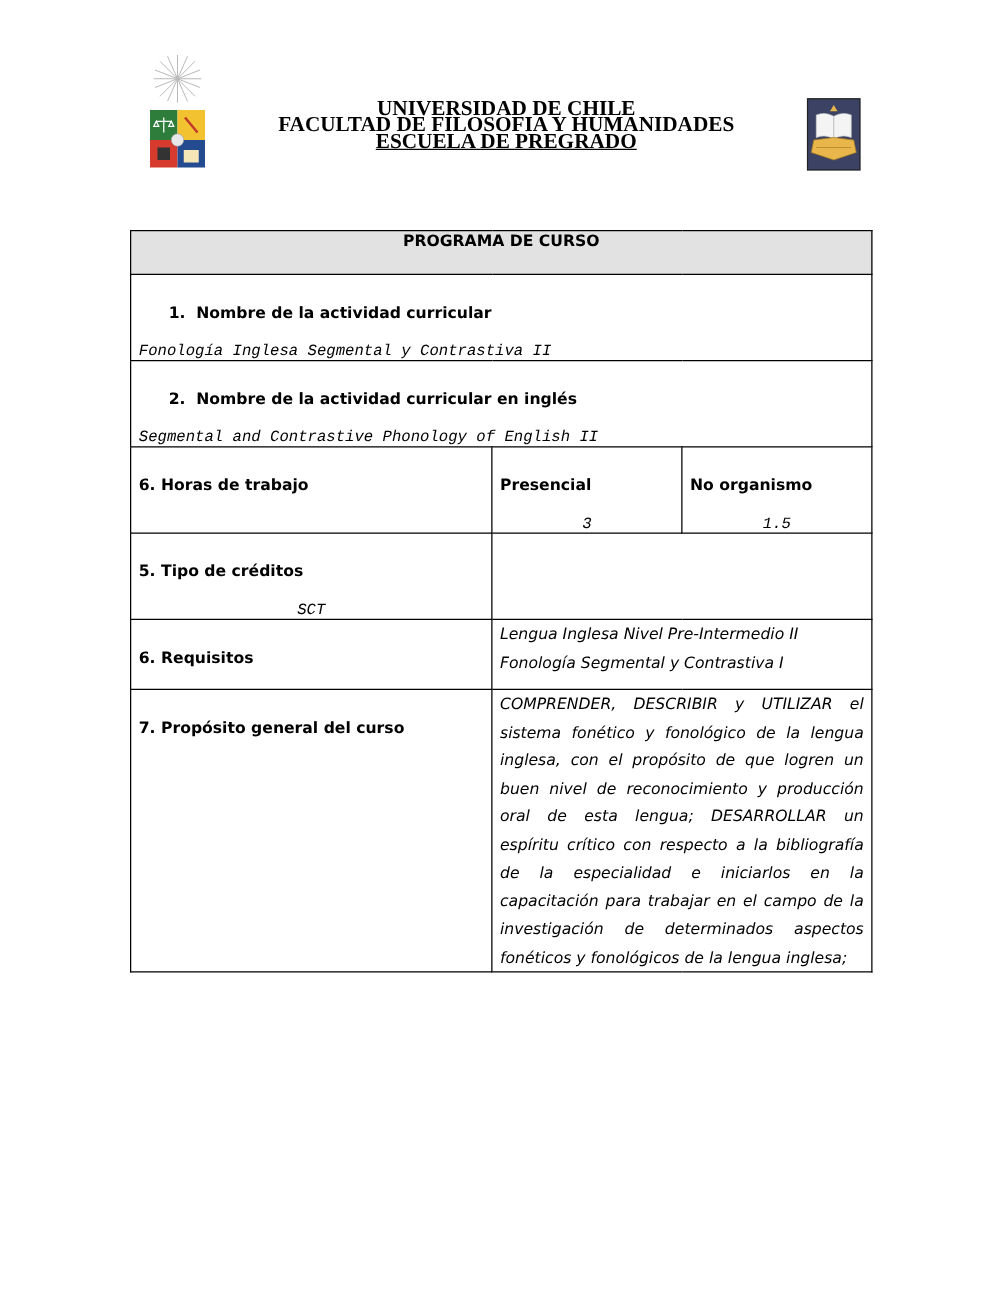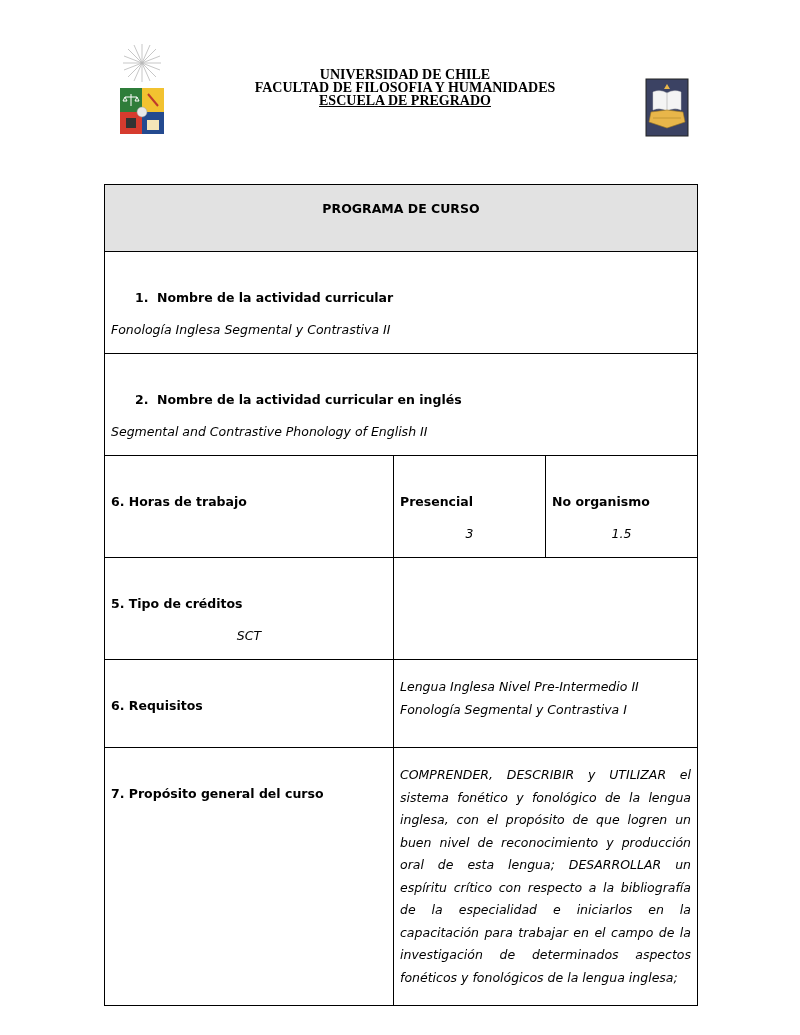--- a/index.html
+++ b/index.html
@@ -1,34 +1,34 @@
 <!DOCTYPE html>
 <html><head>
   <meta charset="utf-8">
   <style>
     html, body { margin: 0; padding: 0; background: #ffffff; }
     body { width: 800px; height: 1035px; position: relative; overflow: hidden; font-family: "Liberation Sans", sans-serif; color: #000; }
 
     .header { position: absolute; left: 0; top: 0; width: 800px; height: 160px; }
     .logo-left { position: absolute; left: 118px; top: 42px; width: 48px; height: 94px; }
     .logo-right { position: absolute; left: 645px; top: 78px; width: 44px; height: 60px; }
-    .header-text { position: absolute; left: 200px; top: 68px; width: 410px; text-align: center;
-      font-family: "Liberation Serif", serif; font-weight: bold; font-size: 14px; line-height: 13px; }
+    .header-text { position: absolute; left: 200px; top: 80px; width: 410px; text-align: center;
+      font-family: "Liberation Serif", serif; font-weight: bold; font-size: 17px; line-height: 13px; }
     .header-text .u { text-decoration: underline; }
 
     table.program { position: absolute; left: 104px; top: 184px; width: 593px; border-collapse: collapse;
       font-family: "DejaVu Sans", sans-serif; font-size: 12.5px; table-layout: fixed; }
-    table.program td { border: 1.3px solid #000; vertical-align: top; padding: 16px 6px; }
+    table.program td { border: 1.3px solid #000; vertical-align: top; padding: 0 6px; }
     td.title { background: #e2e2e2; text-align: center; font-weight: bold; height: 34px; padding-top: 4px; }
     .bold { font-weight: bold; }
     .it { font-style: italic; }
     .num-head { padding-left: 24px; }
     .num-head .n { display: inline-block; width: 22px; }
     .lbl { display: block; padding-top: 3px; margin-top: 19px; }
-    .val { display: block; margin-top: 17px; }
+    .val { display: block; margin-top: 17px; font-family: Liberation Mono, monospace; }
     .center { text-align: center; }
     .purpose { text-align: justify; line-height: 22.5px; padding-top: 0px; }
     .req { line-height: 22.5px; margin-left: 16px; }
   </style>
 </head>
 <body>
 
 <div class="header">
   <svg class="logo-left" viewBox="0 0 48 94">
     <g stroke="#b9b9b9" stroke-width="0.8">

